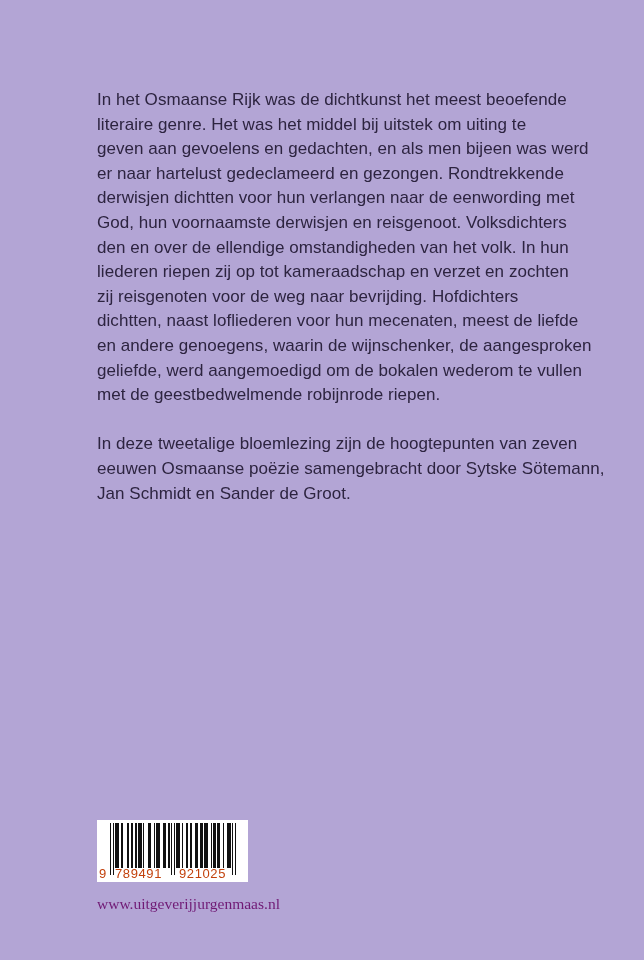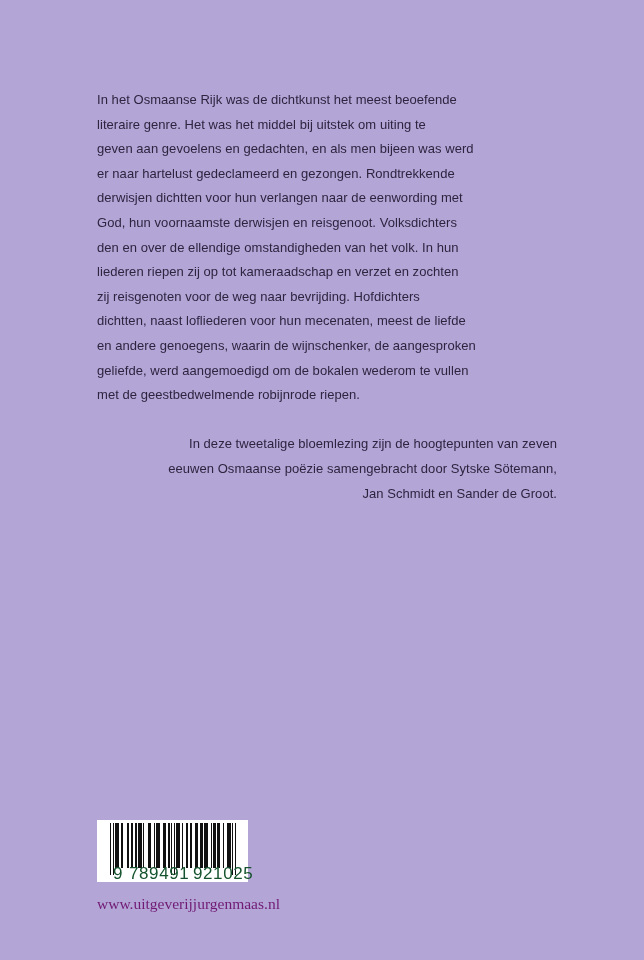--- a/index.html
+++ b/index.html
@@ -13,34 +13,33 @@
       position: relative;
       overflow: hidden;
       font-family: "Liberation Sans", sans-serif;
       color: #2d2440;
     }
     .blurb {
       position: absolute;
       left: 97px;
       top: 88px;
       width: 460px;
-      font-size: 13px;
+      font-size: 17px;
       line-height: 24.6px;
       letter-spacing: 0.05px;
     }
     .blurb p {
       margin: 0;
     }
     .blurb .line {
       display: block;
       white-space: nowrap;
     }
     .blurb p + p {
       margin-top: 24.6px;
-      text-align: right;
     }
     .barcode {
       position: absolute;
       left: 97px;
       top: 820px;
       width: 151px;
       height: 62px;
       background: #ffffff;
     }
     .barcode .bars {
@@ -50,27 +49,27 @@
       width: 126px;
       height: 48px;
     }
     .barcode .bar {
       position: absolute;
       top: 0;
       background: #111111;
     }
     .barcode .digits {
       position: absolute;
-      left: 16px;
+      left: 2px;
       top: 47px;
       width: 146px;
       font-family: "Liberation Sans", sans-serif;
-      font-size: 17px;
+      font-size: 13px;
       line-height: 14px;
-      color: #14532d;
+      color: #c2410c;
       white-space: nowrap;
       letter-spacing: 0.6px;
     }
     .barcode .digits .lead {
       display: inline-block;
       width: 14px;
     }
     .barcode .digits .g1 {
       display: inline-block;
       width: 62px;

